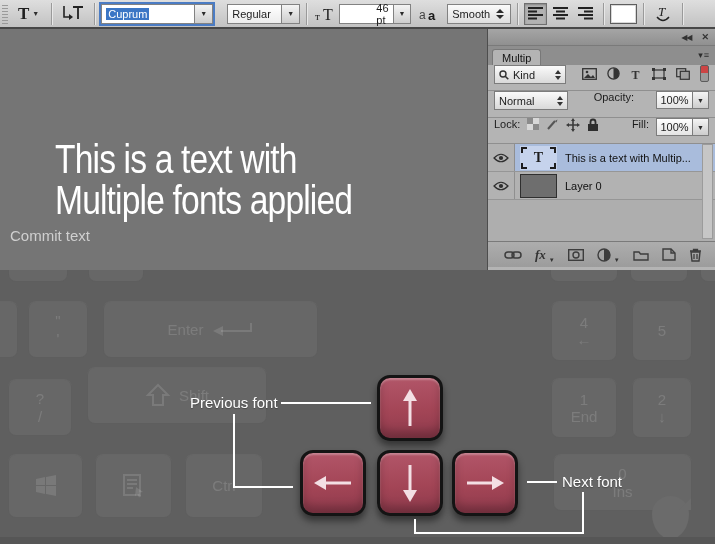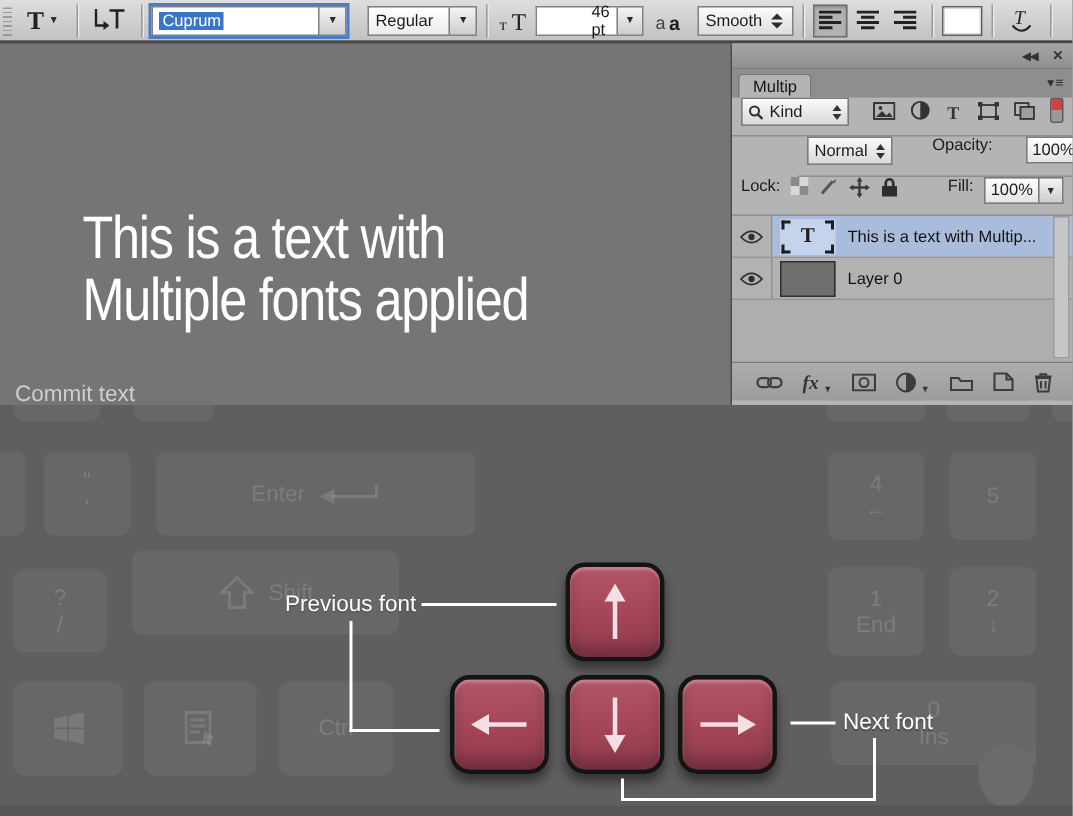--- a/index.html
+++ b/index.html
@@ -35,42 +35,42 @@
   .align-btn { width:23px; height:22px; display:flex; align-items:center; justify-content:center; border:1px solid transparent; }
   .align-btn.active { background:#b2b2b2; border:1px solid #6f6f6f; box-shadow:inset 0 1px 2px rgba(0,0,0,.25); }
   .swatch { width:27px; height:20px; background:#fff; border:1px solid #5e5e5e; box-shadow:0 0 0 1px #d8d8d8 inset; flex:none; }
 
   
   .workspace { position:absolute; left:0; top:29px; width:715px; height:241px; }
   .canvas { position:absolute; left:0; top:0; width:488px; height:241px; background:#757575; border-right:1px solid #4d4d4d; }
   .canvas-text { position:absolute; left:55px; top:110px; color:#fff;
     font-size:40px; line-height:41px; letter-spacing:-1px;
     transform:scaleX(.84); transform-origin:left top; white-space:nowrap; }
-  .commit-hint { position:absolute; left:10px; top:248px; transform:translateY(-100%);
+  .commit-hint { position:absolute; left:10px; top:221px; transform:translateY(-100%);
     padding-bottom:6px; color:#cfcfcf; font-size:15px; }
 
   
   .panel { position:absolute; left:488px; top:0; width:227px; height:241px; background:#b4b4b4; font-size:11px; color:#1c1c1c; }
   .panel-top { height:17px; background:linear-gradient(#a5a5a5,#909090); border-bottom:1px solid #7a7a7a;
     display:flex; align-items:center; justify-content:flex-end; gap:10px; padding-right:6px; color:#333; }
   .panel-top .cc { font-size:8px; letter-spacing:-1px; }
   .panel-top .xx { font-size:9px; font-weight:bold; }
   .tab-bar { height:19px; background:#8e8e8e; display:flex; align-items:flex-end; padding-left:4px; position:relative; }
   .tab { background:#b4b4b4; border:1px solid #787878; border-bottom:none; border-radius:3px 3px 0 0;
     padding:2px 9px 1px; font-size:11px; color:#141414; }
   .panel-menu { position:absolute; right:5px; top:4px; font-size:9px; color:#2c2c2c; letter-spacing:1px; }
   .prow { display:flex; align-items:flex-start; padding:0 6px; border-bottom:1px solid #8f8f8f; }
   .filter-row { height:26px; gap:8px; }
   .kind-select { width:72px; height:19px; background:linear-gradient(#fafafa,#d9d9d9); border:1px solid #7c7c7c;
     display:flex; align-items:center; padding:0 4px; gap:4px; }
   .kind-select .lbl { flex:1; }
   .ficons { display:flex; align-items:center; gap:10px; flex:1; justify-content:flex-end; }
   .toggle-pill { width:9px; height:17px; border:1px solid #5c5c5c; border-radius:2px;
     background:linear-gradient(#c44 0 50%, #9a9a9a 50% 100%); }
-  .blend-row { height:27px; gap:22px;margin-left:44px; }
+  .blend-row { height:27px; gap:22px; }
   .blend-select { width:110px; height:19px; background:linear-gradient(#fafafa,#d9d9d9); border:1px solid #7c7c7c;
     display:flex; align-items:center; padding:0 4px; }
   .blend-select .lbl { flex:1; }
   .val-group { display:flex; height:18px; }
   .val-box { width:36px; background:linear-gradient(#ffffff,#e4e4e4); border:1px solid #7c7c7c; border-right:none;
     display:flex; align-items:center; justify-content:center; }
   .val-arrow { width:17px; background:linear-gradient(#f4f4f4,#cdcdcd); border:1px solid #7c7c7c;
     display:flex; align-items:center; justify-content:center; font-size:7px; color:#2b2b2b; }
   .lock-row { height:26px; gap:7px; }
   .layer-list { height:97px; position:relative; background:#aeaeae; }
@@ -135,21 +135,21 @@
     <div class="icon-box" style="width:30px;">
       <svg width="26" height="20" viewBox="0 0 26 20">
         <path d="M4 2 v11 h6" fill="none" stroke="#222" stroke-width="1.6"></path>
         <path d="M9 10 l4 3 -4 3 z" fill="#222"></path>
         <path d="M13 3 h10 M18 3 v12" fill="none" stroke="#222" stroke-width="1.8"></path>
       </svg>
     </div>
 
     <div class="tb-sep"></div>
 
-    <div class="combo focused" style="width:130px; margin-right:14px;">
+    <div class="combo focused" style="width:112px; margin-right:14px;">
       <div class="field" style="flex:1;">
         <span class="sel-text">Cuprum</span>
       </div>
       <div class="arrow-btn">▼</div>
     </div>
 
     <div class="combo" style="width:73px;">
       <div class="field" style="flex:1; background:linear-gradient(#ffffff,#ececec);">
         <span>Regular</span>
       </div>

